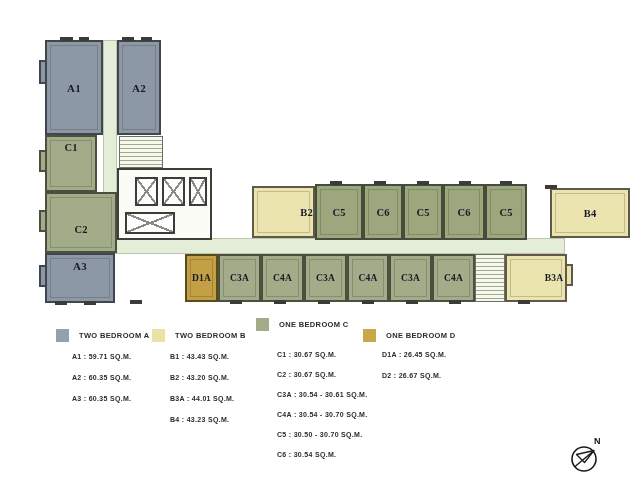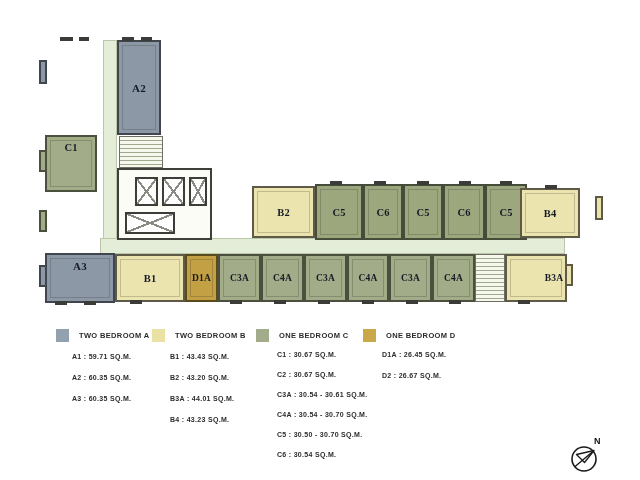--- a/index.html
+++ b/index.html
@@ -61,34 +61,42 @@
     <div class="shaft" style="left:6px;top:42px;width:50px;height:22px;"></div>
   </div>
 
   <div class="bump" style="left:595px;top:196px;width:8px;height:24px;background:#ece4af;border-color:#5e5a47;"></div>
   <div class="bump" style="left:565px;top:264px;width:8px;height:22px;background:#ece4af;border-color:#5e5a47;"></div>
   <div class="bump" style="left:39px;top:60px;width:8px;height:24px;background:#8d98a6;border-color:#41454d;"></div>
   <div class="bump" style="left:39px;top:150px;width:8px;height:22px;background:#a2ac88;border-color:#4b4f3d;"></div>
   <div class="bump" style="left:39px;top:210px;width:8px;height:22px;background:#a2ac88;border-color:#4b4f3d;"></div>
   <div class="bump" style="left:39px;top:265px;width:8px;height:22px;background:#8d98a6;border-color:#41454d;"></div>
 
+  <div class="unit typeA" style="left:45px;top:40px;width:58px;height:95px;">
+    <div class="inner"></div>
+    <span class="lbl">A1</span>
+  </div>
   <div class="unit typeA" style="left:117px;top:40px;width:44px;height:95px;">
     <div class="inner"></div>
     <span class="lbl">A2</span>
   </div>
   <div class="unit typeC md lbl-top" style="left:45px;top:135px;width:52px;height:57px;">
     <div class="inner"></div>
     <span class="lbl">C1</span>
   </div>
+  <div class="unit typeC md lbl-low" style="left:45px;top:192px;width:72px;height:61px;">
+    <div class="inner"></div>
+    <span class="lbl">C2</span>
+  </div>
   <div class="unit typeA lbl-top" style="left:45px;top:253px;width:70px;height:50px;">
     <div class="inner"></div>
     <span class="lbl">A3</span>
   </div>
 
-  <div class="unit typeB md" style="left:252px;top:186px;width:63px;height:52px;">
+  <div class="unit typeB md" style="left:252px;top:186px;width:63px;height:52px;justify-content:flex-end;">
     <div class="inner"></div>
     <span class="lbl">B2</span>
   </div>
   <div class="unit typeCd md" style="left:315px;top:184px;width:48px;height:56px;">
     <div class="inner"></div>
     <span class="lbl">C5</span>
   </div>
   <div class="unit typeCd md" style="left:363px;top:184px;width:40px;height:56px;">
     <div class="inner"></div>
     <span class="lbl">C6</span>
@@ -98,29 +106,25 @@
     <span class="lbl">C5</span>
   </div>
   <div class="unit typeCd md" style="left:443px;top:184px;width:42px;height:56px;">
     <div class="inner"></div>
     <span class="lbl">C6</span>
   </div>
   <div class="unit typeCd md" style="left:485px;top:184px;width:42px;height:56px;">
     <div class="inner"></div>
     <span class="lbl">C5</span>
   </div>
-  <div class="unit typeB md" style="left:520px;top:188px;width:60px;height:50px;">
+  <div class="unit typeB md" style="left:550px;top:188px;width:80px;height:50px;">
     <div class="inner"></div>
     <span class="lbl">B4</span>
   </div>
 
-  <div class="unit typeB md" style="left:115px;top:254px;width:70px;height:48px;">
-    <div class="inner"></div>
-    <span class="lbl">B1</span>
-  </div>
   <div class="unit typeD sm" style="left:185px;top:254px;width:33px;height:48px;">
     <div class="inner"></div>
     <span class="lbl">D1A</span>
   </div>
   <div class="unit typeC sm" style="left:218px;top:254px;width:43px;height:48px;">
     <div class="inner"></div>
     <span class="lbl">C3A</span>
   </div>
   <div class="unit typeC sm" style="left:261px;top:254px;width:43px;height:48px;">
     <div class="inner"></div>
@@ -169,21 +173,21 @@
   <div class="tick" style="left:84px;top:301px;width:12px;height:4px;"></div>
 
   <div class="legend-item" style="left:48px;top:329px;padding-left:8px;">
     <div class="legend-swatch" style="background:#93a0ae;"></div>
     <div class="legend-label">TWO BEDROOM A</div>
   </div>
   <div class="legend-item" style="left:152px;top:329px;text-align:center;">
     <div class="legend-swatch" style="background:#eae1a4;"></div>
     <div class="legend-label">TWO BEDROOM B</div>
   </div>
-  <div class="legend-item" style="left:256px;top:329px;">
+  <div class="legend-item" style="left:256px;top:318px;">
     <div class="legend-swatch" style="background:#a3ac8a;"></div>
     <div class="legend-label">ONE BEDROOM C</div>
   </div>
   <div class="legend-item" style="left:363px;top:329px;">
     <div class="legend-swatch" style="background:#c9a84a;"></div>
     <div class="legend-label">ONE BEDROOM D</div>
   </div>
 
   <div class="area-col" style="left:72px;top:353px;">
     <div class="area-row">A1 : 59.71 SQ.M.</div>

